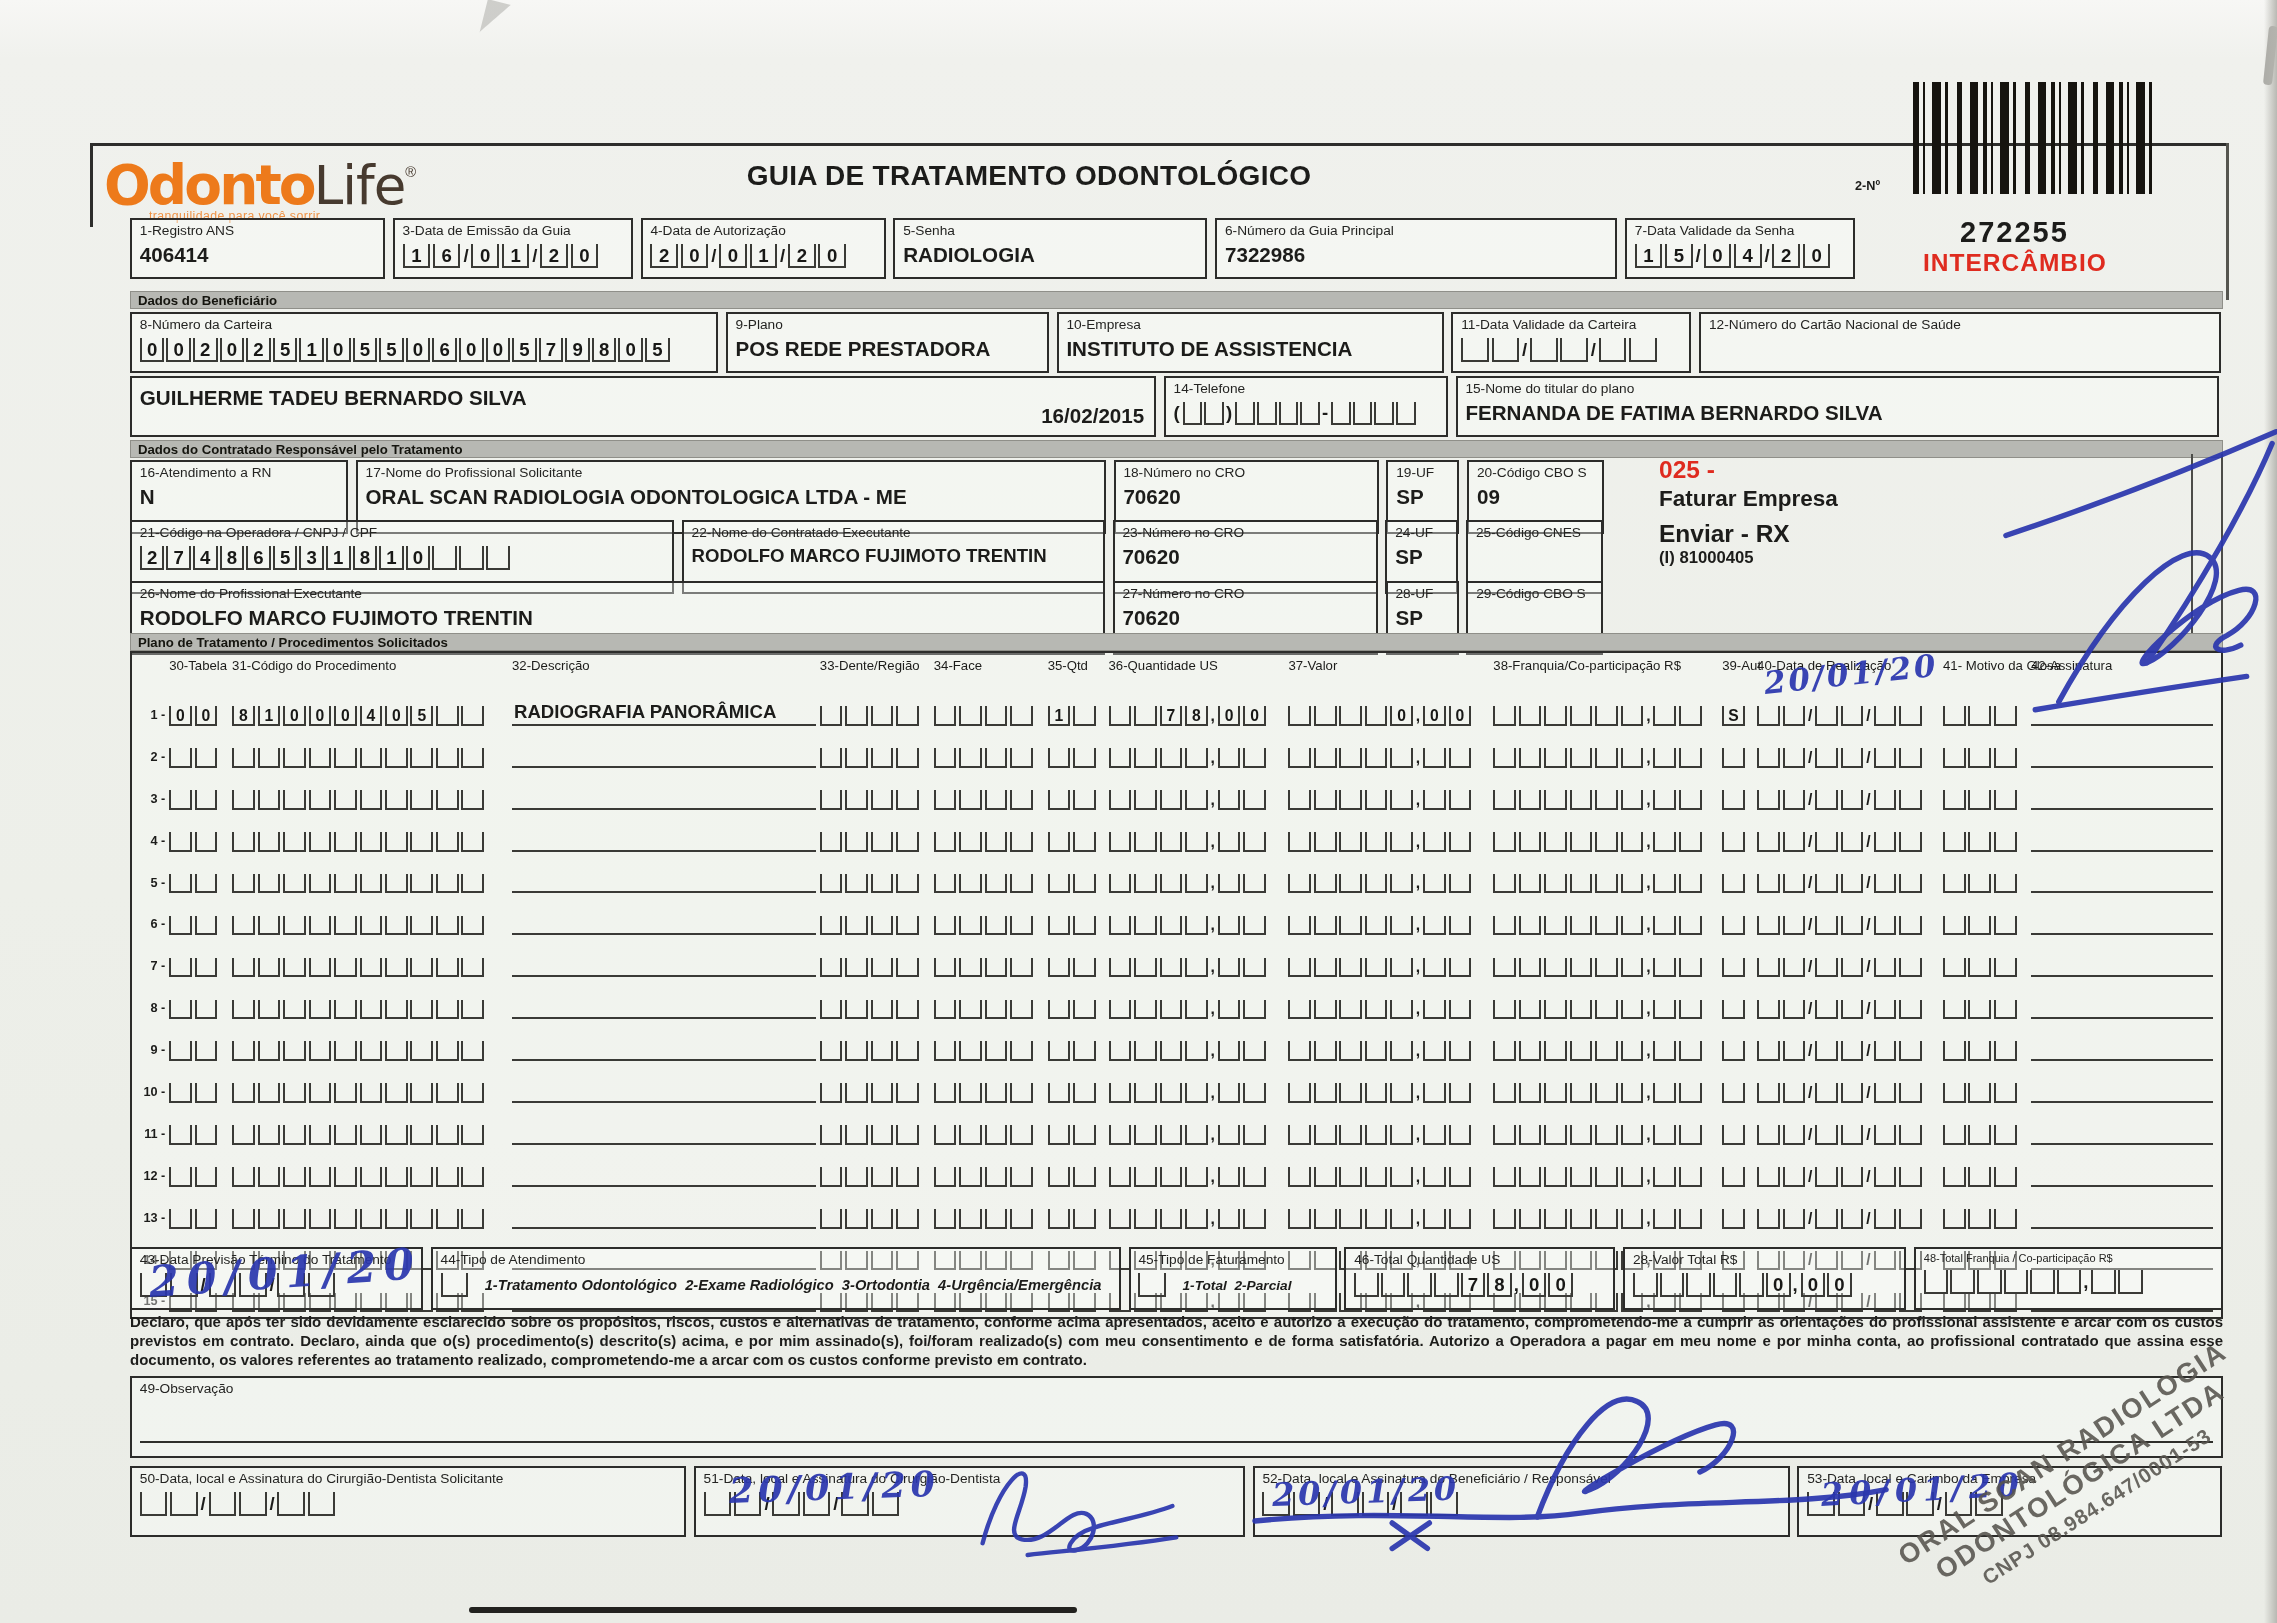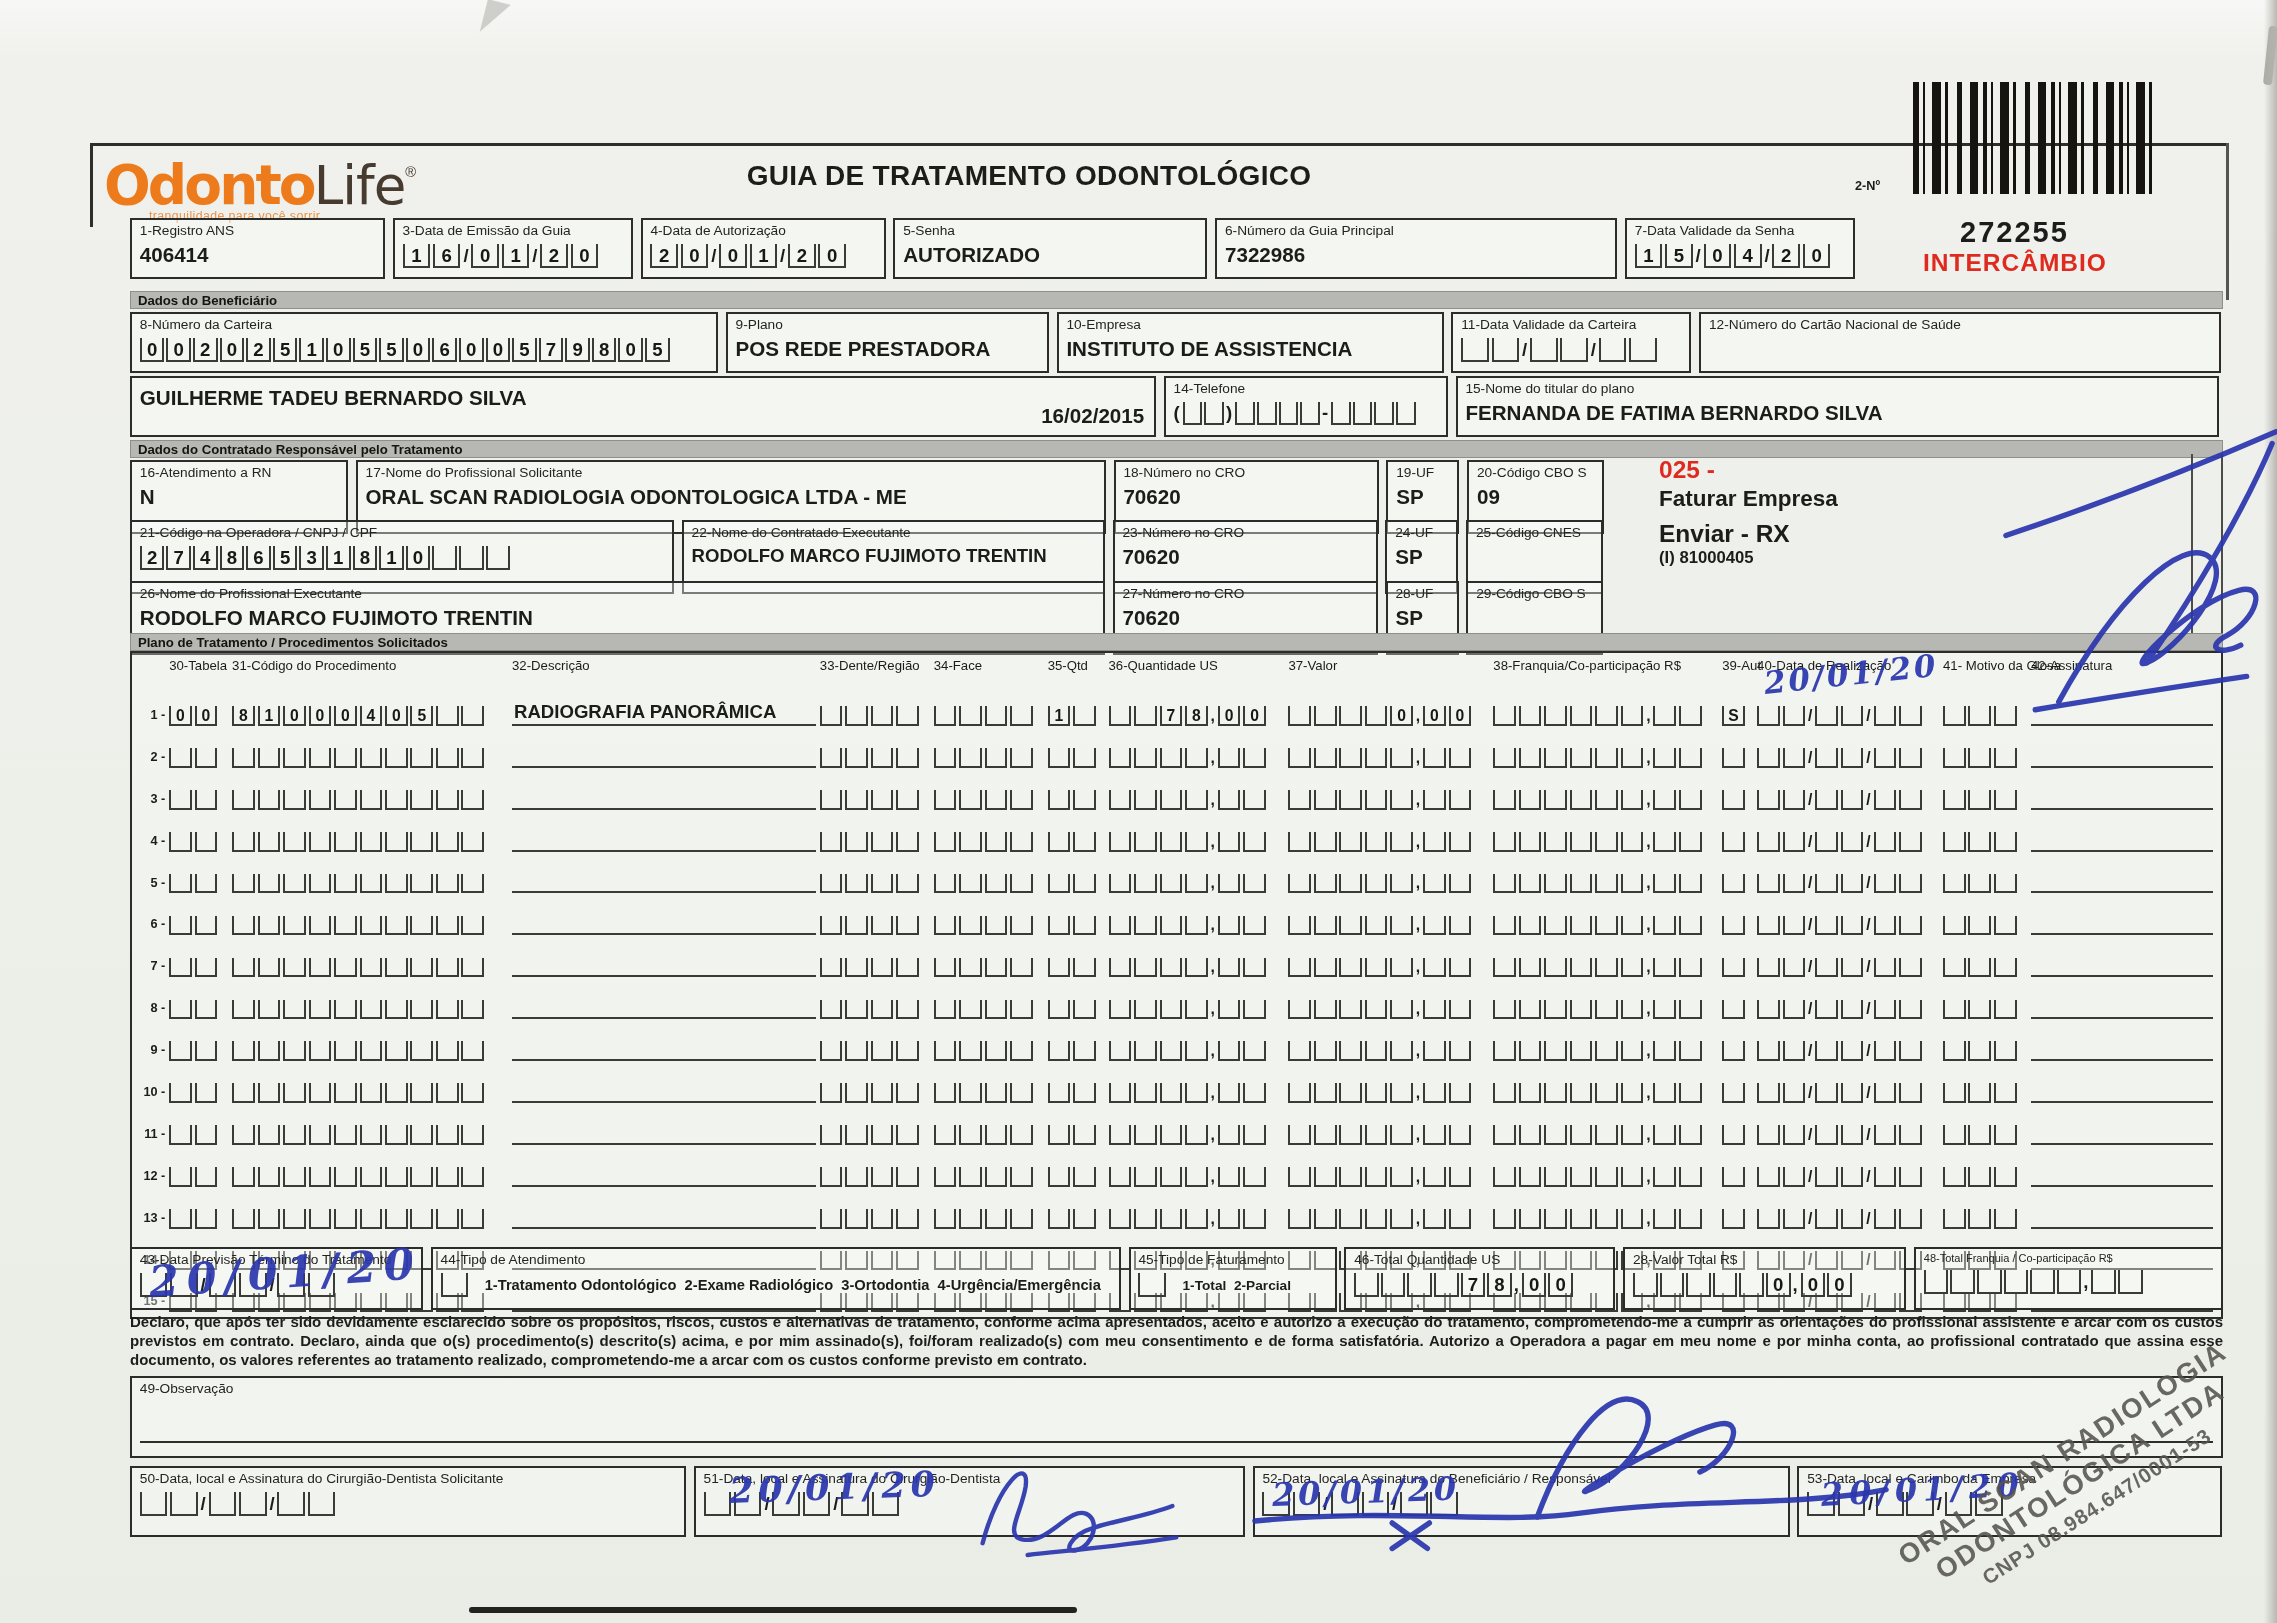--- a/index.html
+++ b/index.html
@@ -50,21 +50,21 @@
   .fdate{position:absolute;right:9.8px;top:25.5px;font-size:20.6px;font-weight:700;}
   
   .comb{display:flex;align-items:flex-end;margin-top:5.9px;}
   .cc{display:inline-block;width:23.5px;height:22.5px;line-height:24.5px;text-align:center;
     border-left:2px solid #3a3a36;border-right:2px solid #3a3a36;border-bottom:2.9px solid #3a3a36;
     margin-right:2.9px;font-weight:700;font-size:18.6px;color:#181816;}
   .csep{display:inline-block;font-weight:700;font-size:18.6px;margin-right:2.9px;padding-bottom:1px;}
   .comb-sm .cc{width:20.6px;margin-right:2px;}
   .comb-xs .cc{width:15.7px;height:20.6px;font-size:15.7px;margin-right:2px;}
   .optrow{display:flex;align-items:flex-end;gap:13.7px;}
-  .opts{font-size:14.7px;font-weight:600;white-space:pre;padding-bottom:3.9px;}
+  .opts{font-size:14.7px;font-weight:600;white-space:pre;padding-bottom:3.9px;font-style:italic;}
   
   .note{left:1659px;top:456px;}
   .note-code{color:var(--red);font-weight:700;font-size:24.5px;}
   .note-l1{font-size:22.5px;font-weight:700;margin-top:2px;}
   .note-l2{font-size:24.5px;font-weight:700;margin-top:7.8px;}
   .note-l3{font-size:16.7px;font-weight:600;margin-top:0;}
   
   .ptable{left:130px;top:651px;width:2093px;border:2.9px solid #2c2c2a;box-sizing:border-box;background:rgba(253,254,252,.3);}
   .phead{display:flex;gap:3.9px;height:31px;align-items:flex-start;padding:4.9px 7.8px 0;}
   .phl{font-size:13.2px;white-space:nowrap;overflow:visible;flex:none;}
@@ -139,21 +139,21 @@
           <span class="csep">/</span>
           <span class="cc">0</span>
           <span class="cc">1</span>
           <span class="csep">/</span>
           <span class="cc">2</span>
           <span class="cc">0</span>
         </div>
     </div>
     <div class="fbox" style="width:314px">
       <div class="flabel">5-Senha</div>
-      <div class="fvalue">AUTORIZADO</div>
+      <div class="fvalue">RADIOLOGIA</div>
     </div>
     <div class="fbox" style="width:402px">
       <div class="flabel">6-Número da Guia Principal</div>
       <div class="fvalue">7322986</div>
     </div>
     <div class="fbox" style="width:230px">
       <div class="flabel">7-Data Validade da Senha</div>
       <div class="comb">
           <span class="cc">1</span>
           <span class="cc">5</span>

